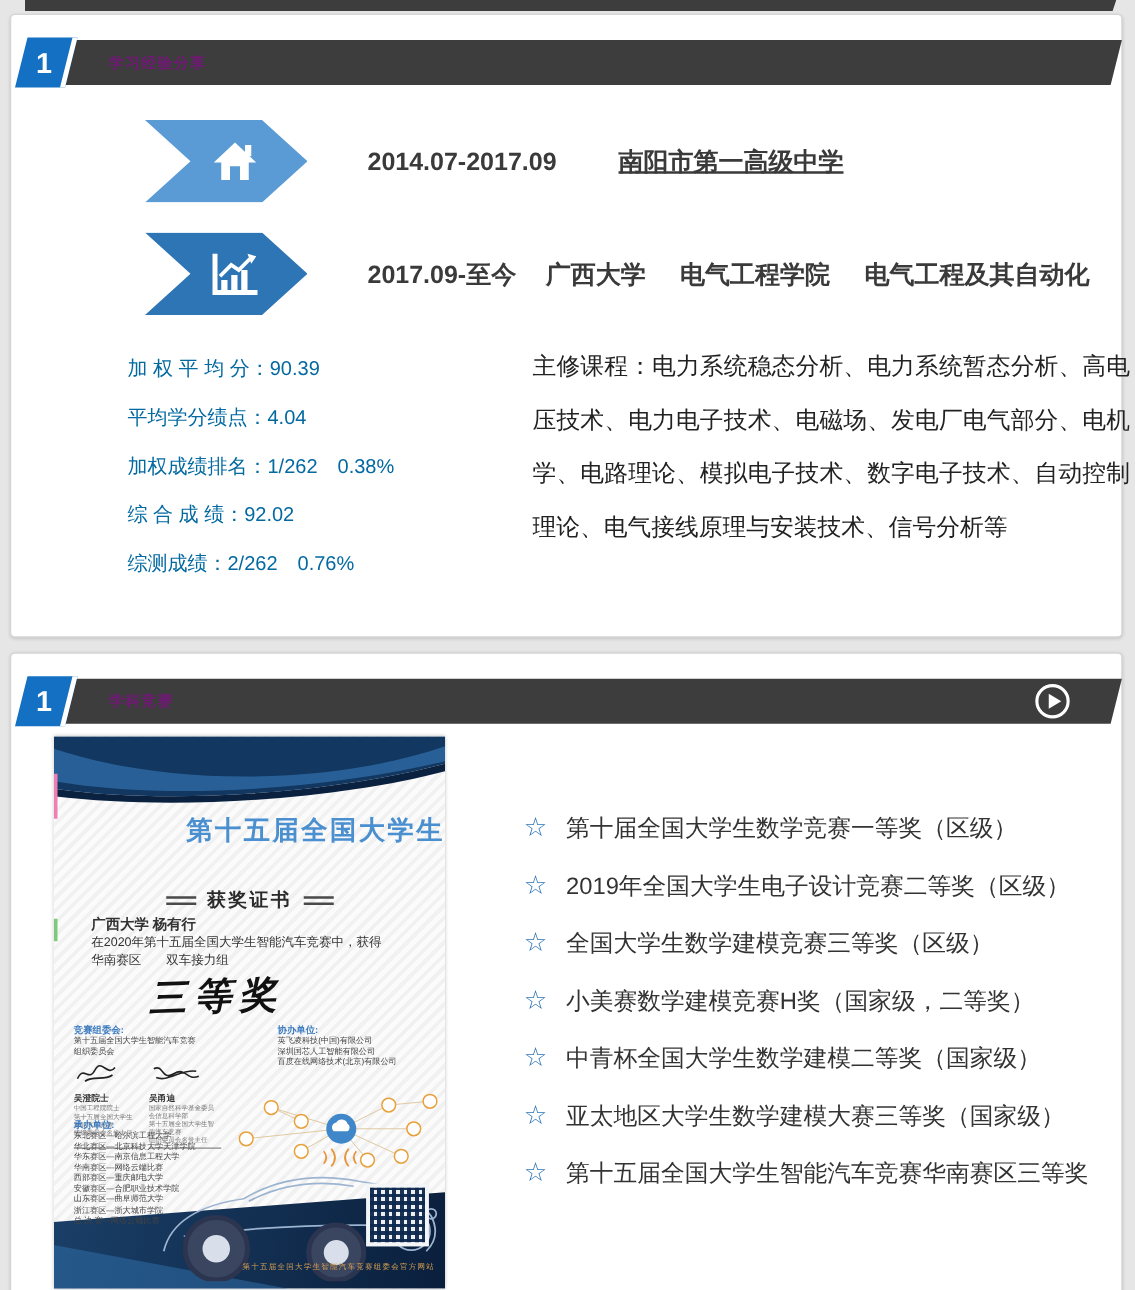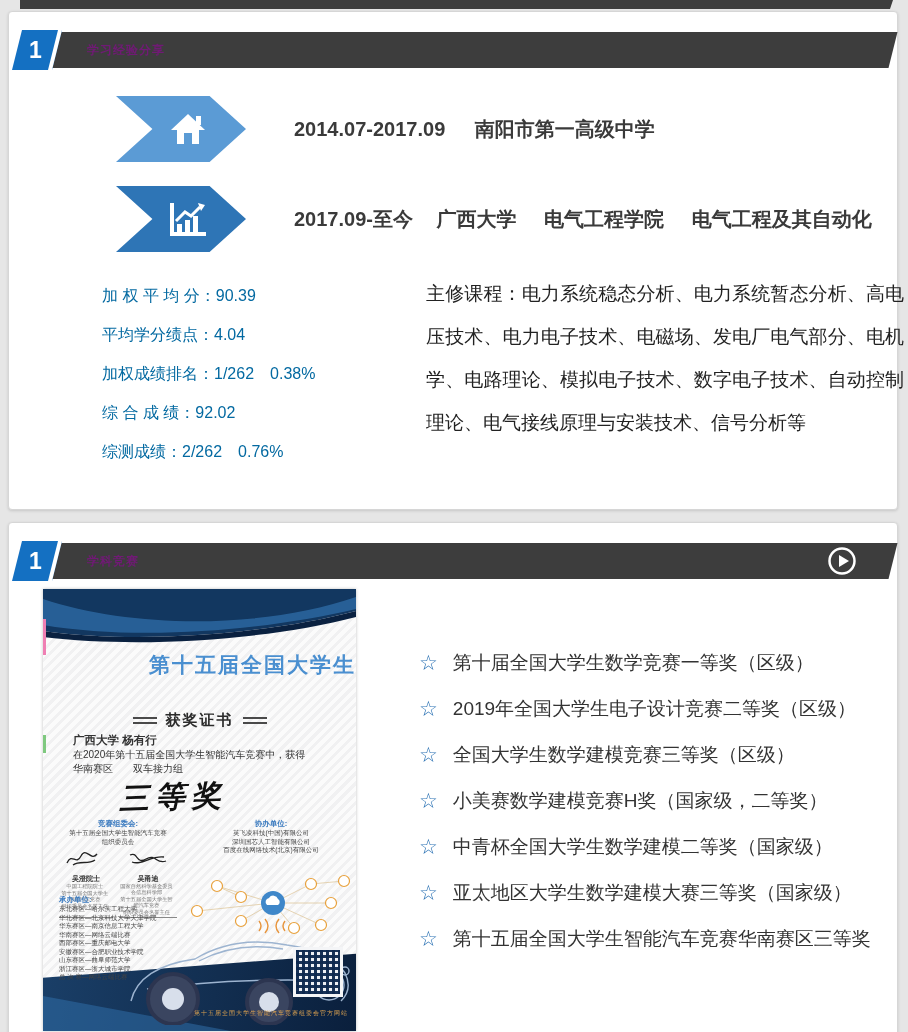--- a/index.html
+++ b/index.html
@@ -57,21 +57,21 @@
   .edu-row2 { top:174px; }
   .edu-arrow {
     position:relative; width:130px; height:66px; flex:0 0 130px;
     clip-path:polygon(0% 0%,72% 0%,100% 50%,72% 100%,0% 100%,28% 50%);
     display:flex; align-items:center; justify-content:center;
   }
   .edu-arrow svg { margin-left:14px; }
   .arrow-blue1 { background:#5b9bd5; }
   .arrow-blue2 { background:#2e75b6; }
   .edu-text { margin-left:48px; font-size:20px; font-weight:bold; color:#3a3a3a; white-space:nowrap; }
-  .edu-text .gap-lg { margin-left:24px; }
+  .edu-text .gap-lg { margin-left:44px;text-decoration:underline; }
   .edu-text .gap-sm { margin-left:18px; }
   .edu-text .gap-md { margin-left:22px; }
 
   .stats-block { position:absolute; left:77px; top:264px; width:330px; }
   .stat-line { font-size:16px; line-height:39px; color:#0369a1; white-space:pre-wrap;margin-left:16px; }
 
   .courses-block {
     position:absolute; left:417px; top:260px; width:478px;
     font-size:19px; line-height:43px; color:#222;
     text-align:justify;
@@ -104,21 +104,21 @@
 
   .cert-recipient { position:absolute; left:30px; top:144px; z-index:3; color:#333; }
   .cert-recipient .r1 { font-size:11.5px; font-weight:bold; line-height:15px; }
   .cert-recipient .r2, .cert-recipient .r3 { font-size:10px; line-height:14px; white-space:pre-wrap; }
 
   .cert-award { position:absolute; left:0; top:188px; width:260px; text-align:center; z-index:3;
     font-family:"DejaVu Serif","Liberation Serif",serif; font-style:italic; font-weight:bold;
     font-size:30px; color:#111; letter-spacing:6px; transform:rotate(-2deg); }
 
   .cert-orgs { position:absolute; left:16px; top:230px; width:288px; display:flex; z-index:3; }
-  .org-col { flex:0 0 auto;text-align:center; }
+  .org-col { flex:0 0 auto; }
   .org-col.c1 { width:118px; }
   .org-col.c2 { width:72px; }
   .org-col.c3 { width:98px;margin-left:45px; }
   .org-label { color:#3a7abf; font-size:7.5px; font-weight:bold; line-height:10px; }
   .org-line  { color:#444; font-size:6.5px; line-height:8.5px; }
   .sig-row { display:flex; gap:6px; margin-top:3px; }
   .sig-block { border-bottom:1px solid #888; padding-bottom:1px; }
   .signer-name { font-size:7px; font-weight:bold; color:#333; line-height:9px; margin-top:1px; }
   .signer-note { font-size:5.5px; color:#777; line-height:6.5px; transform:scale(.95); transform-origin:left top; }
 

